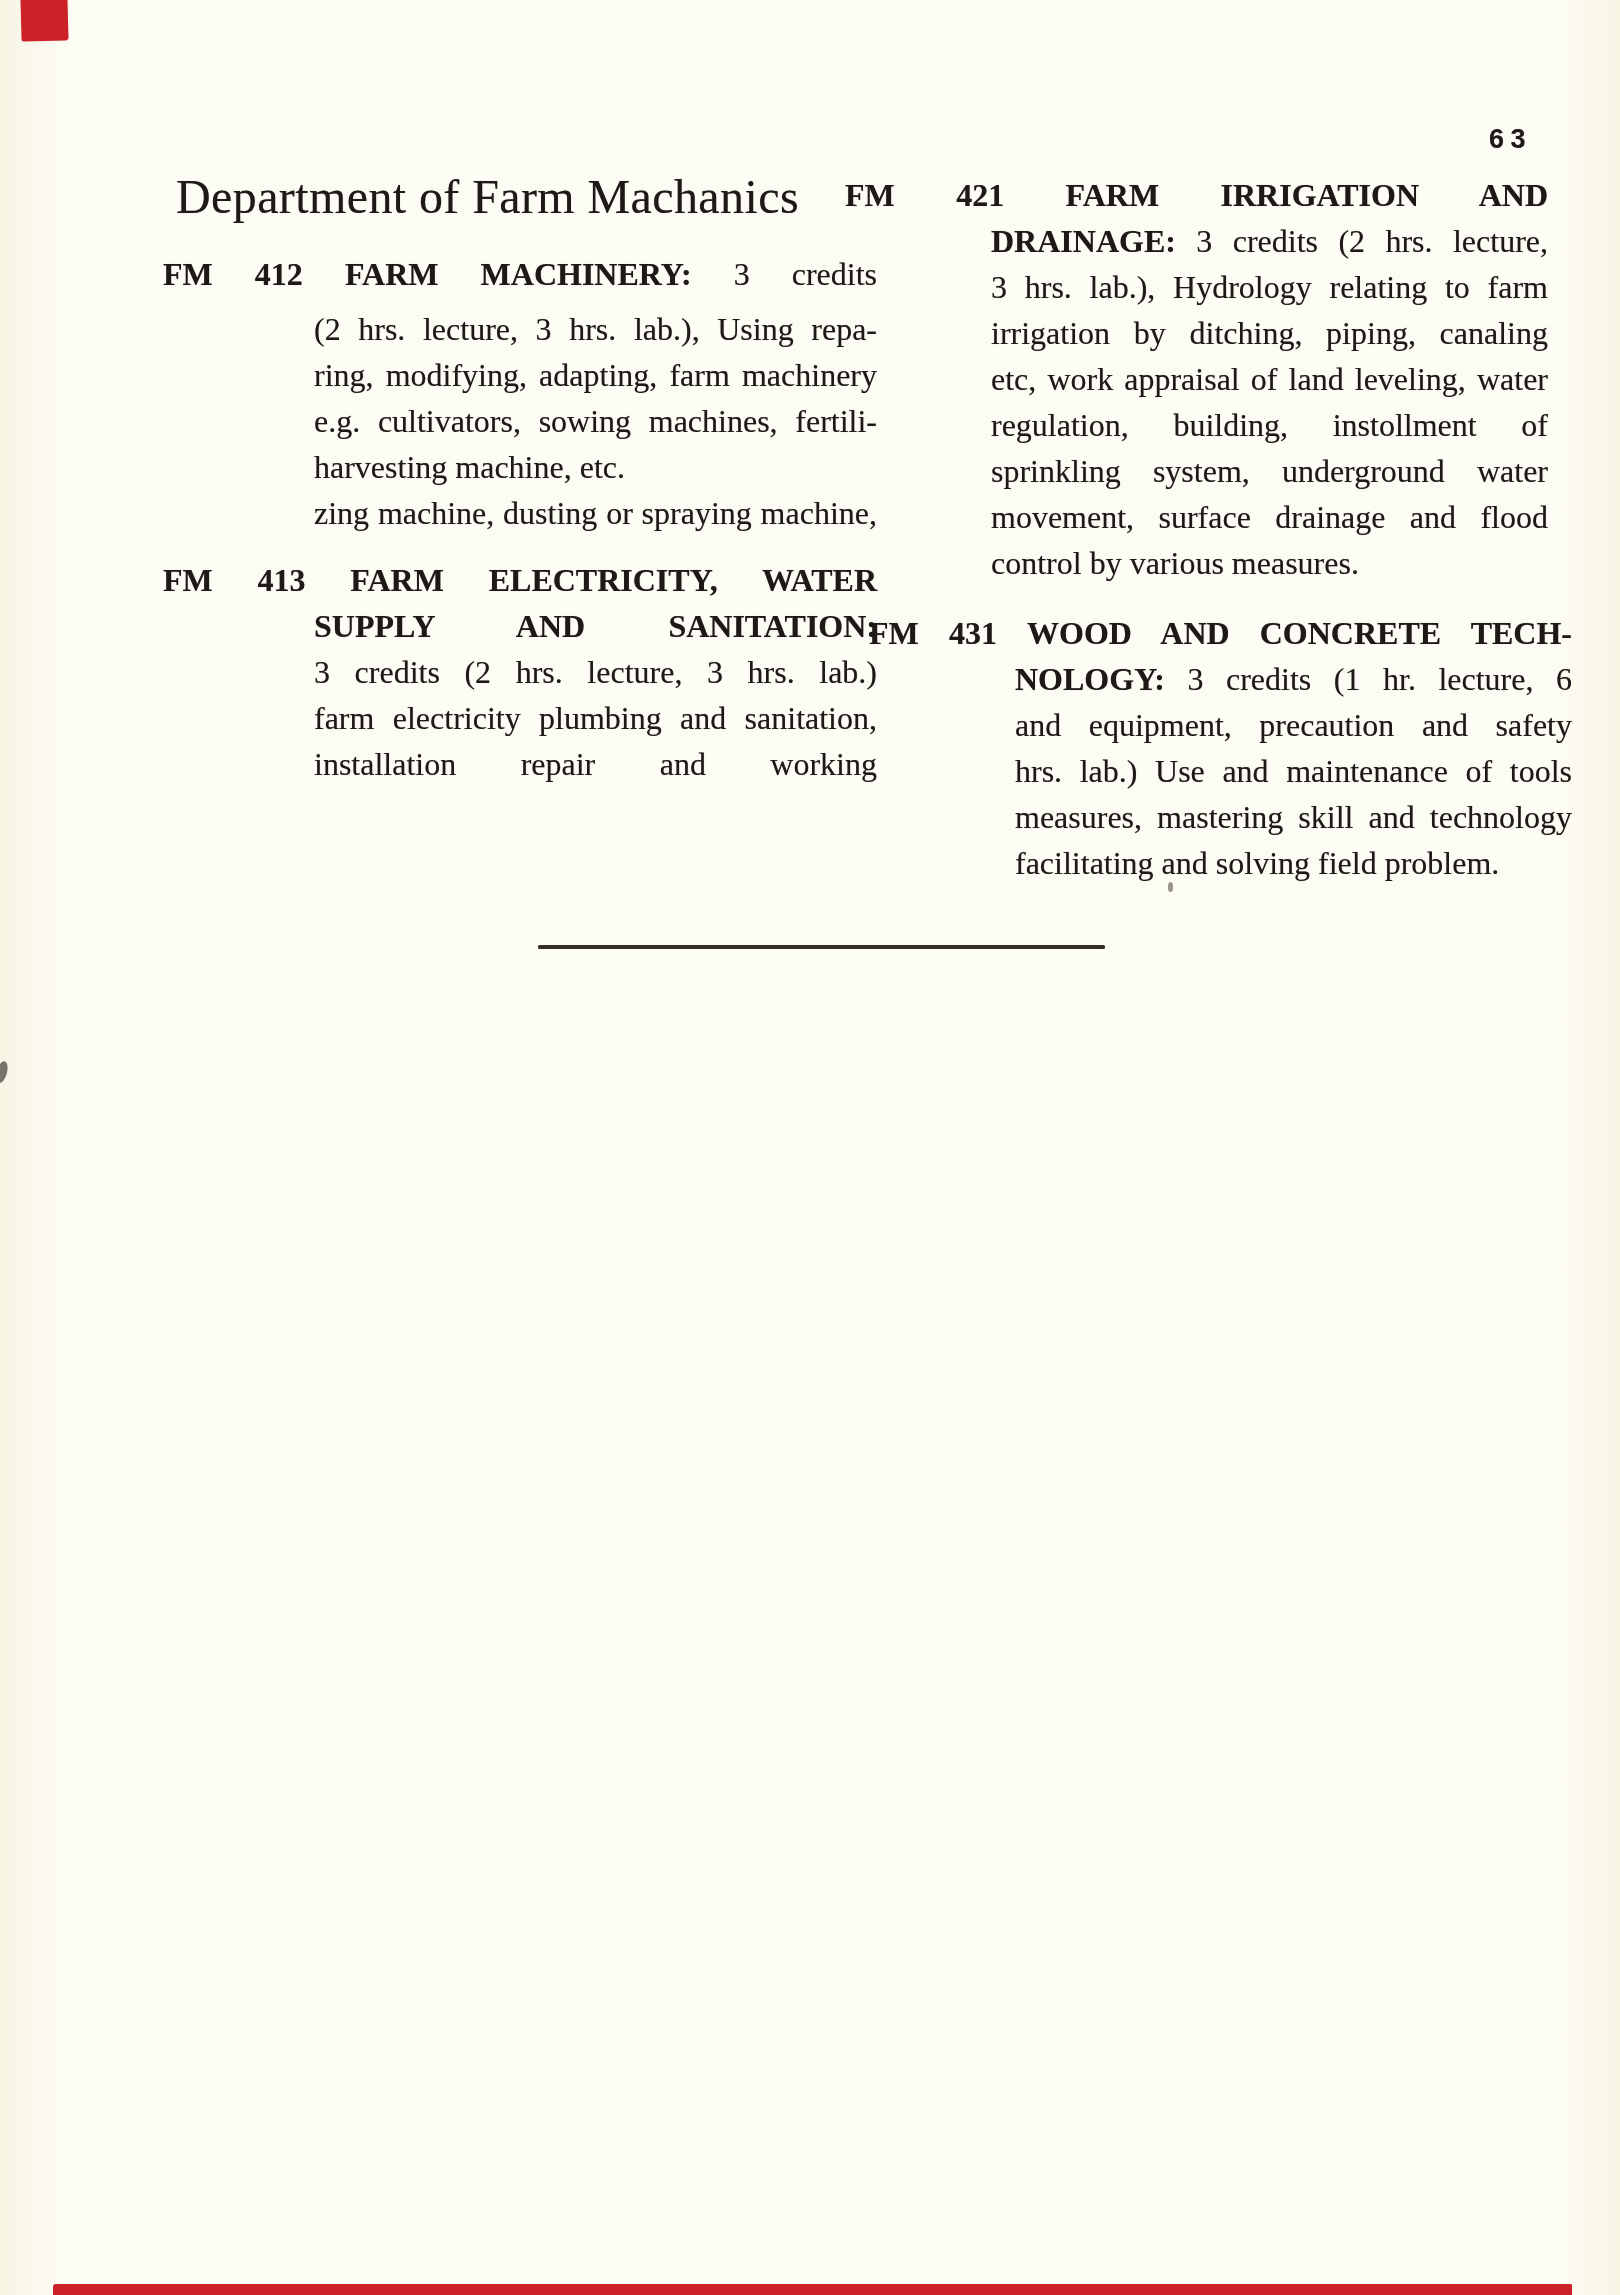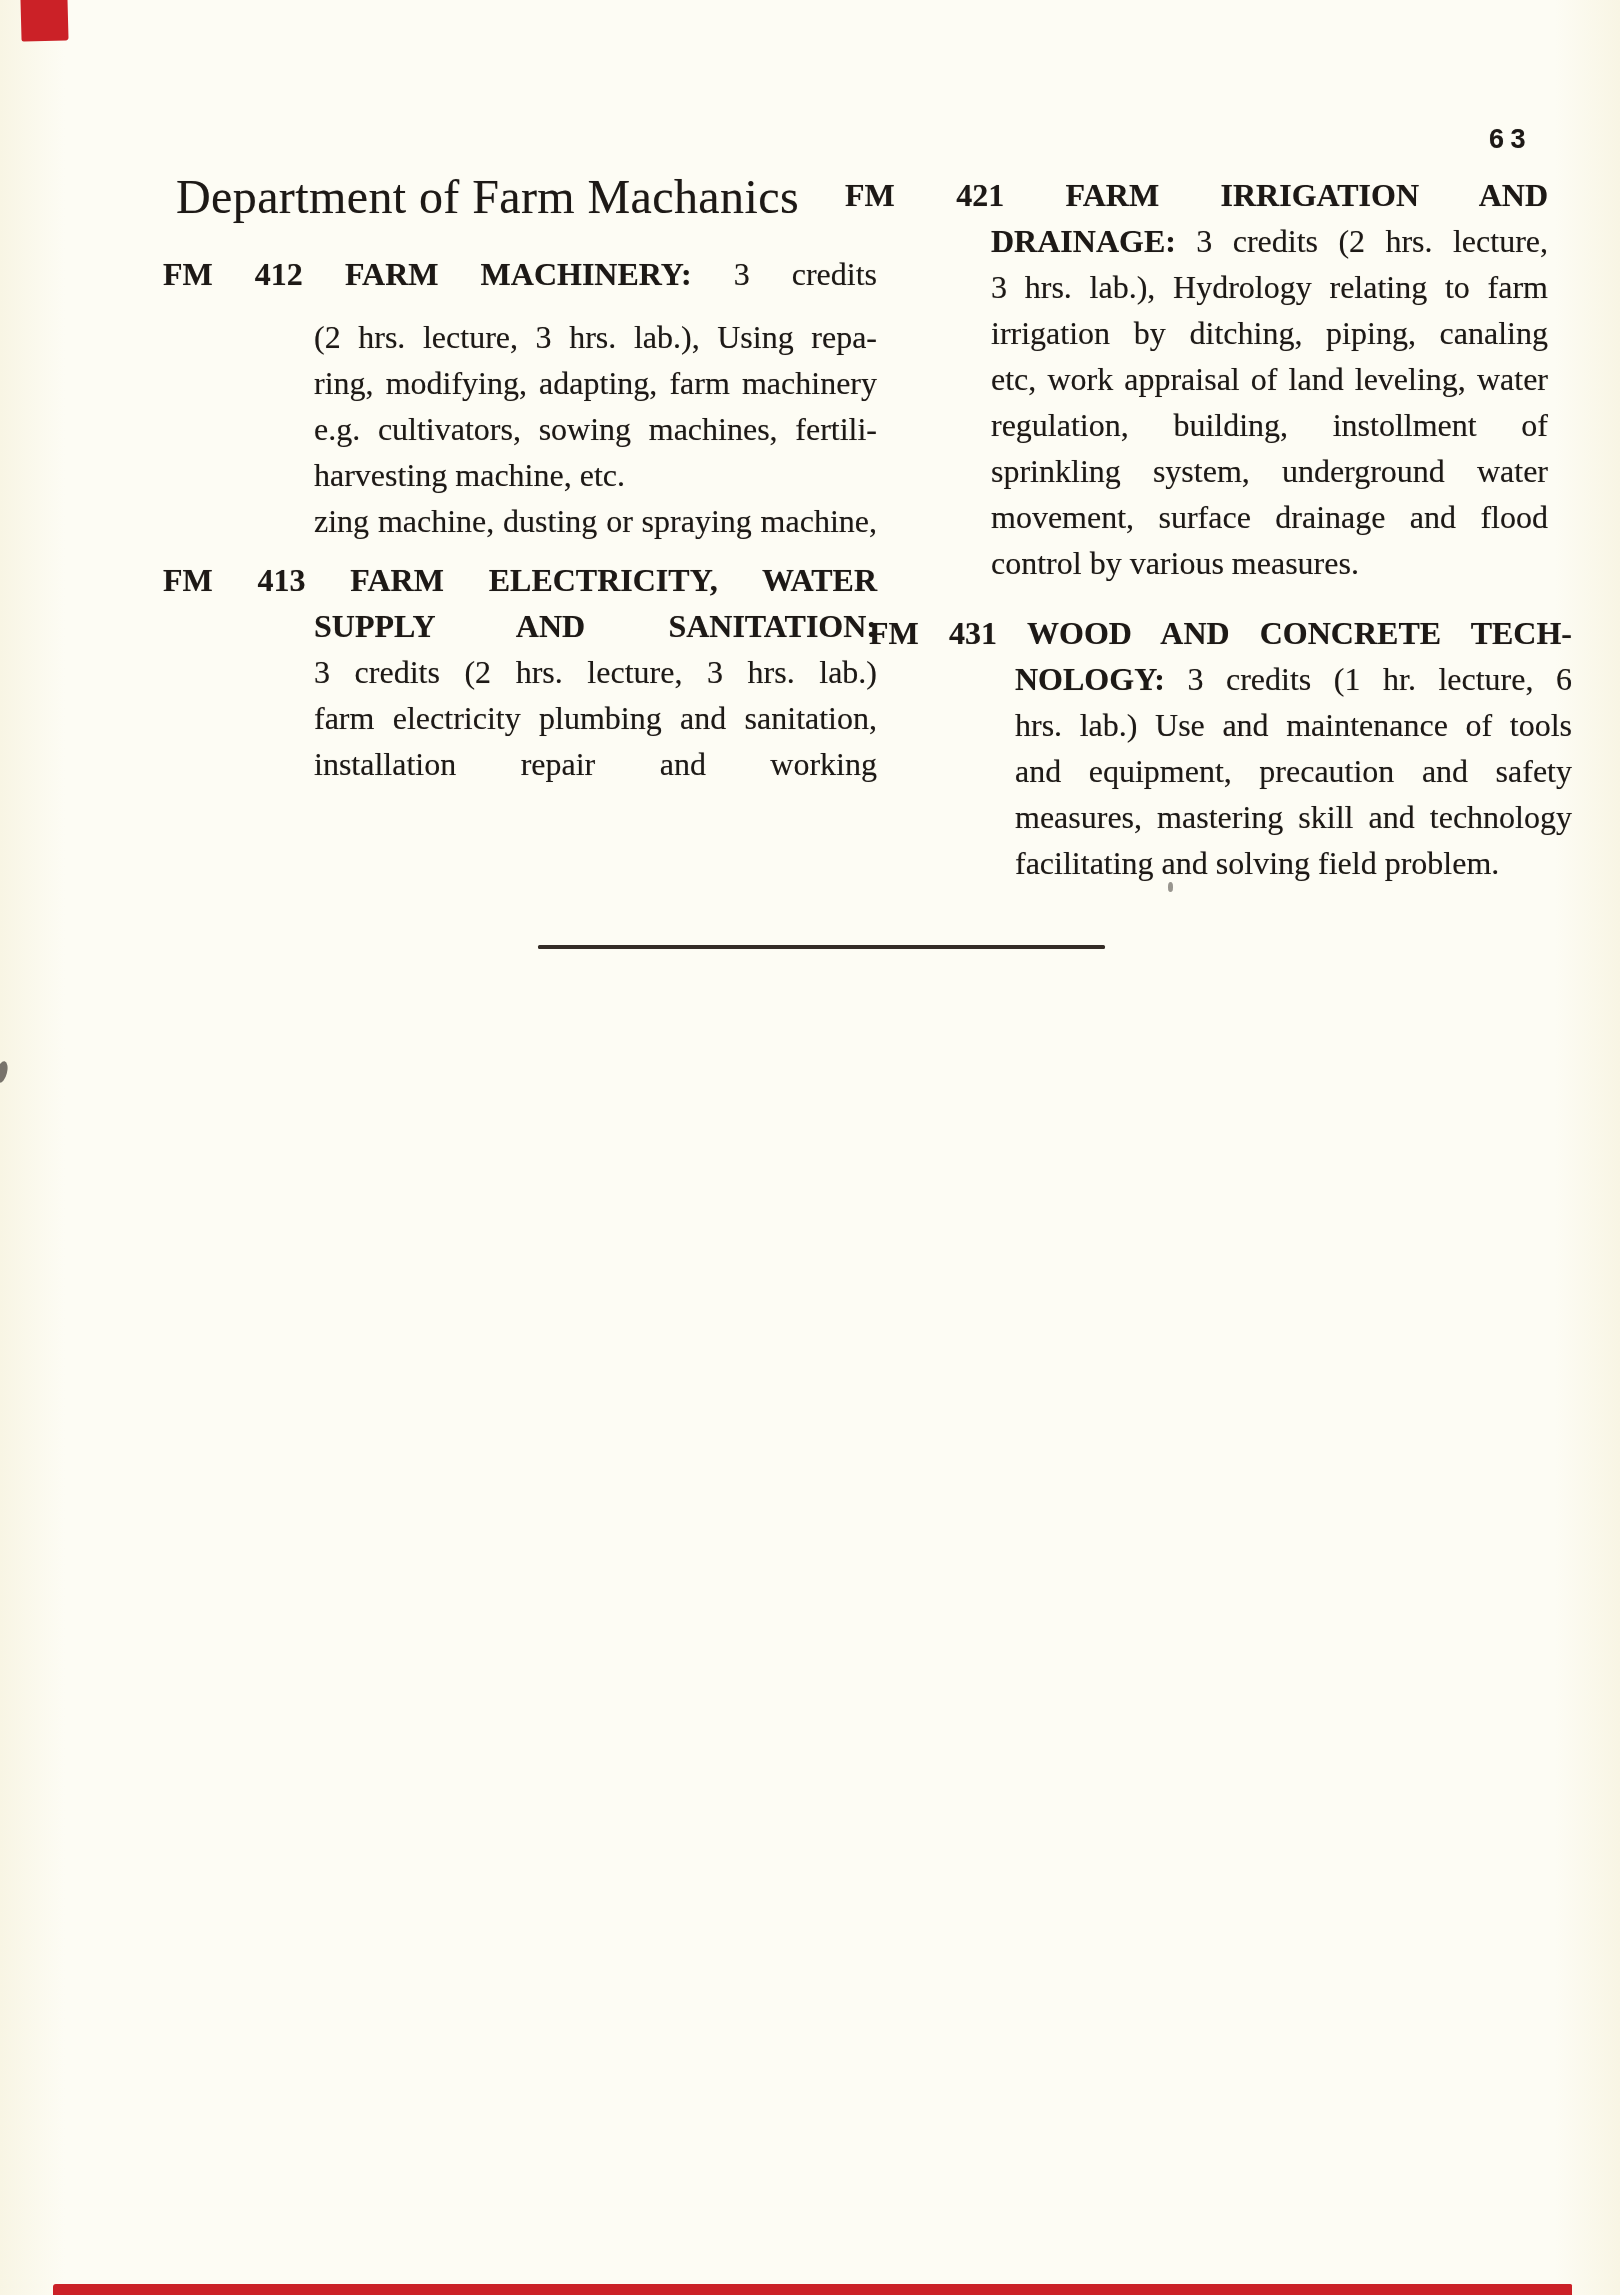--- a/index.html
+++ b/index.html
@@ -51,21 +51,21 @@
   }
 
   .entry { position: absolute; }
   #fm412 { left: 163px;  top: 251px; width: 714px; }
   #fm413 { left: 163px;  top: 557px; width: 714px; }
   #fm421 { left: 845px; top: 172px; width: 703px; }
   #fm431 { left: 869px; top: 610px; width: 703px; }
 
   .hang-l { margin-left: 151px; width: 563px; }
   .hang-r { margin-left: 146px; width: 557px; }
-  #fm412 .hang-l { margin-top: 17px; }
+  #fm412 .hang-l { margin-top: 9px; }
 
   .divider {
     position: absolute;
     left: 538px;
     top: 945px;
     width: 567px;
     height: 4.4px;
     background: #342c26;
     border-radius: 1.5px;
   }
@@ -163,22 +163,22 @@
   </div>
 
   <div class="entry" id="fm431">
     <div class="line jl">
       <span class="b">FM 431</span> <span class="b">WOOD AND CONCRETE TECH-</span>
     </div>
     <div class="hang-r">
       <div class="line jl">
         <span class="b">NOLOGY:</span> <span>3 credits (1 hr. lecture, 6</span>
       </div>
+      <div class="line jl">and equipment, precaution and safety</div>
       <div class="line jl">hrs. lab.) Use and maintenance of tools</div>
-      <div class="line jl">and equipment, precaution and safety</div>
       <div class="line jl">measures, mastering skill and technology</div>
       <div class="line ll">facilitating and solving field problem.</div>
     </div>
   </div>
 
   <div class="divider"></div>
 
   <div class="red-corner"></div>
   <div class="red-bottom"></div>
   <div class="scan-mark"></div>

